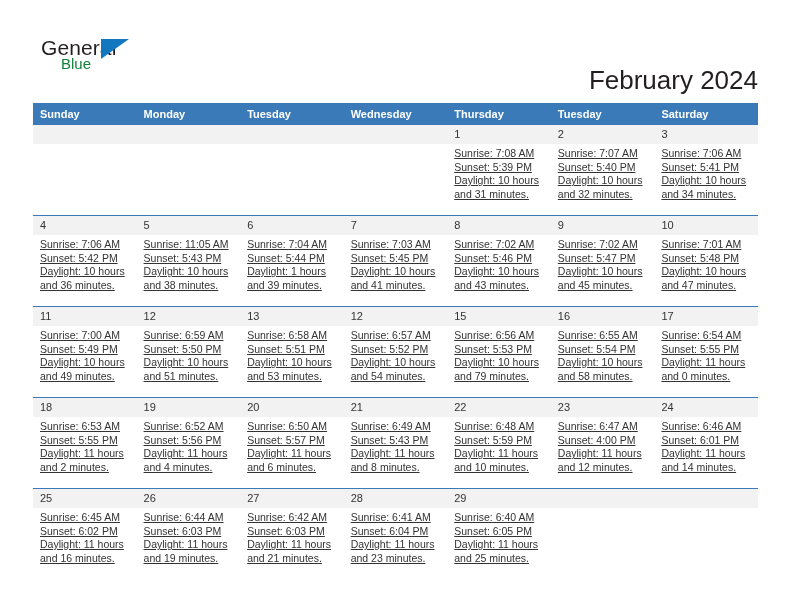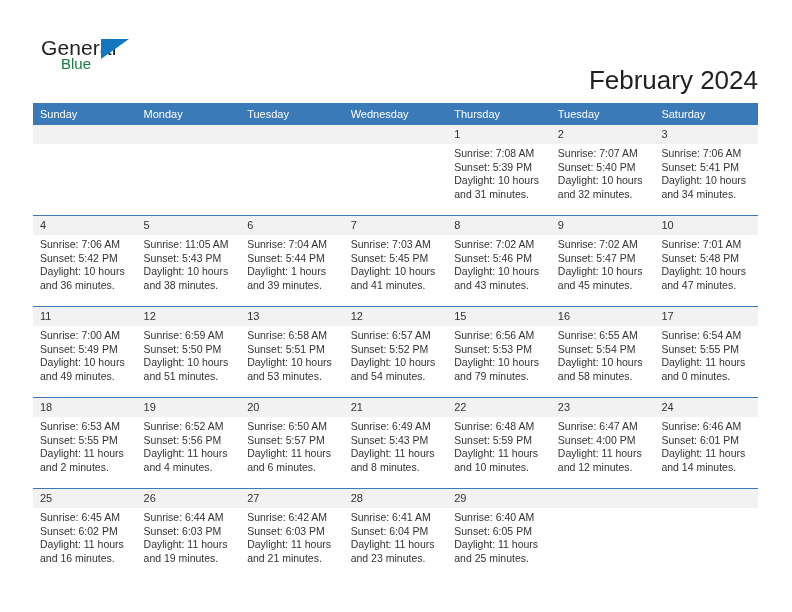--- a/index.html
+++ b/index.html
@@ -92,21 +92,21 @@
     left: 33px;
     top: 103px;
     width: 725px;
     border-collapse: collapse;
     table-layout: fixed;
   }
   .calendar th {
     background: #3a7ab8;
     color: #ffffff;
     font-size: 11px;
-    font-weight: normal;
+    font-weight: bold;
     text-align: left;
     padding: 5px 0 5px 7px;
     height: 21px;
     box-sizing: border-box;
     border: none;
   }
   .calendar td {
     width: 103.57px;
     height: 90px;
     vertical-align: top;
@@ -133,20 +133,21 @@
     box-sizing: content-box;
   }
   .daynum.empty {
     color: transparent;
   }
   .info {
     padding: 3px 6px 0 7px;
     font-size: 10.5px;
     line-height: 13.6px;
     color: #333333;
+    text-decoration: underline;
   }
   .info div {
     white-space: nowrap;
   }
   .info .dl {
     white-space: normal;
   }
 </style>
 </head>
 <body>

